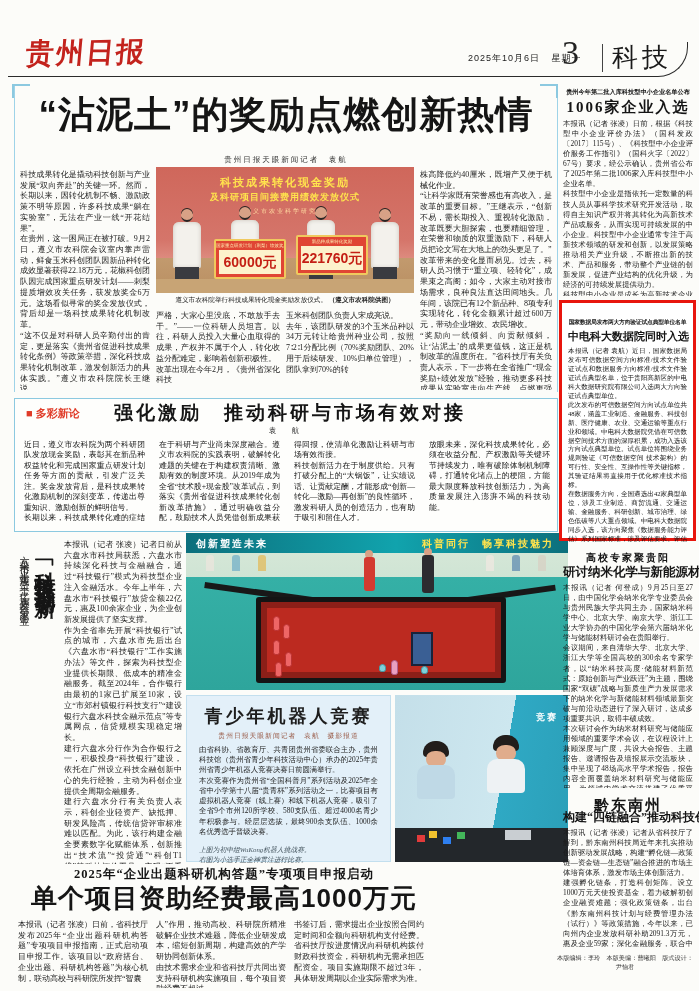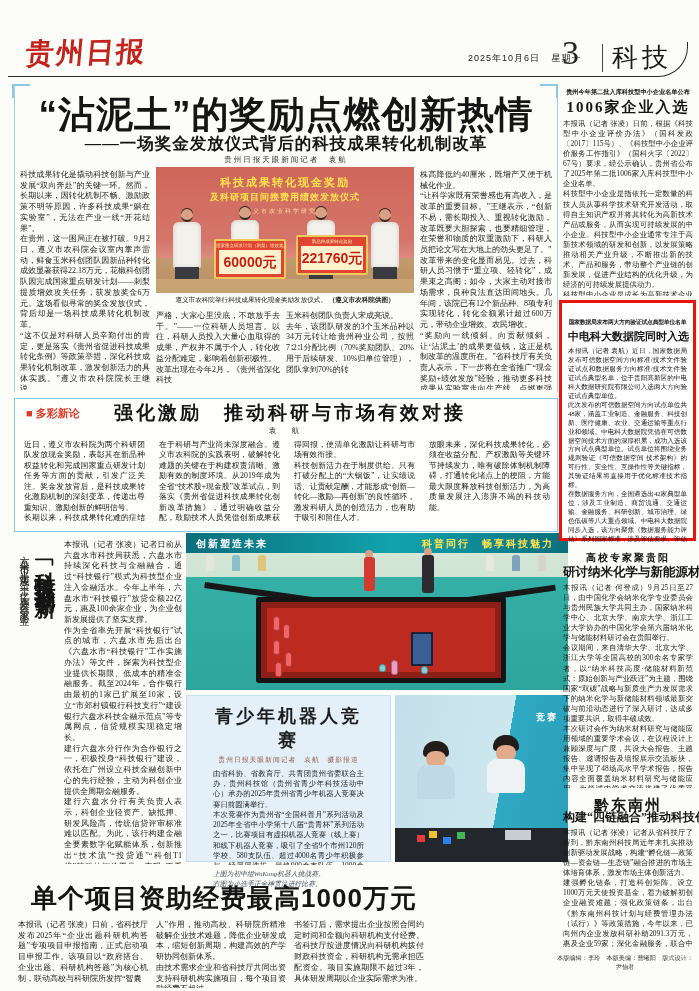--- a/index.html
+++ b/index.html
@@ -103,21 +103,21 @@
   .pin { position:absolute; width:7px; height:15px; border-radius:4px 4px 3px 3px; background:#e66; border:1px solid #b33; }
   .p2-robot { position:absolute; left:150px; top:30px; width:22px; height:34px; background:#3a5f94;
               border:2px solid #18233a; }
   .p2-rail { position:absolute; background:#181818; }
   .p2-person-red { position:absolute; left:178px; top:24px; width:11px; height:34px; background:#d33a30; border-radius:3px; }
   .p2-person-blk { position:absolute; left:236px; top:22px; width:12px; height:38px; background:#2c2c30; border-radius:3px; }
   .p2-head { position:absolute; width:8px; height:8px; border-radius:50%; background:#d8a186; }
 
   
   .robot-box { left:186px; top:695px; width:205px; height:167px; background:#e3f0f9;
-               border:1px solid #c3dfee; padding:8px 26px; }
+               border:1px solid #c3dfee; padding:8px 12px; }
   .robot-hl { font-size:18px; font-weight:900; letter-spacing:3px; text-align:center;
               font-family:"Liberation Sans",sans-serif; color:#1d1d1d; }
   .robot-by { font-size:6.8px; color:#9a5c49; text-align:center; margin:3px 0 4px; letter-spacing:1px; }
   .robot-p  { font-size:7.4px; line-height:1.38; text-align:justify; white-space:pre-line; color:#222;
               height:96px; overflow:hidden; }
   .robot-note { font-size:6.8px; font-style:italic; color:#45555f; margin-top:4px; line-height:1.4; white-space:pre-line; }
 
   
   .photo3 { left:395px; top:695px; width:173px; height:167px; overflow:hidden;
             background:linear-gradient(100deg,#c4dfe9 0%,#cde7ef 60%,#2fa9c4 60%,#2b9fb8 100%); }
@@ -171,21 +171,20 @@
   <div class="abs hdr-div"></div>
   <div class="abs hdr-sec">科技</div>
   <div class="abs hdr-rule"></div>
   <div class="abs hdr-arc"></div>
 
   <div class="abs lead-frame"></div>
   <div class="cb cb-tl"></div>
   <div class="cb cb-tr"></div>
 
   <div class="abs lead-hl sans center">“沾泥土”的奖励点燃创新热情</div>
-  <div class="abs lead-sub center">——一场奖金发放仪式背后的科技成果转化机制改革</div>
   <div class="abs lead-by center">贵州日报天眼新闻记者　袁航</div>
 
   <div class="abs lead-c1 jt body-s">科技成果转化是撬动科技创新与产业发展“双向奔赴”的关键一环。然而，长期以来，因转化机制不畅、激励政策不明等原因，许多科技成果“躺在实验室”，无法在产业一线“开花结果”。
 在贵州，这一困局正在被打破。9月2日，遵义市农科院会议室内掌声雷动，鲜食玉米科创团队因新品种转化成效显著获得22.18万元，花椒科创团队因完成国家重点研发计划——刺梨提质增效攻关任务，获发放奖金6万元。这场看似寻常的奖金发放仪式，背后却是一场科技成果转化机制改革。
 “这不仅是对科研人员辛勤付出的肯定，更是落实《贵州省促进科技成果转化条例》等政策举措，深化科技成果转化机制改革，激发创新活力的具体实践。”遵义市农科院院长王继说。
 2019年初，贵州提出支持科研院所改革发展，探索“技术股+现金股”组合式的激励机制试点。同年6月，遵义市农科院成为全省试点单位之一。作为全省科技体制改革的先行者，该院率先探索科技人员通过现金入股、技术入股、成果许可入股，或通过兼职创业、领办企业等方式参</div>
   <div class="abs lead-c3 jt body-s">株高降低约40厘米，既增产又便于机械化作业。
 “让科学家既有荣誉感也有高收入，是改革的重要目标。”王继表示，“创新不易，需长期投入、重视转化激励，改革既要大胆探索，也要精细管理，在荣誉和物质的双重激励下，科研人员把论文写在大地上的劲头更足了。”
 改革带来的变化显而易见。过去，科研人员习惯于“重立项、轻转化”，成果束之高阁；如今，大家主动对接市场需求，良种良法直达田间地头。几年间，该院已有12个新品种、8项专利实现转化，转化金额累计超过600万元，带动企业增效、农民增收。
 “奖励向一线倾斜、向贡献倾斜，让‘沾泥土’的成果更值钱，这正是机制改革的温度所在。”省科技厅有关负责人表示，下一步将在全省推广“现金奖励+绩效发放”经验，推动更多科技成果从实验室走向生产线，点燃更强创新热情。</div>
@@ -307,20 +306,21 @@
         <div class="tee" style="background:#eef2f4"></div>
     </div>
     <div class="p3-table"></div>
     <div class="blk" style="left:22px;bottom:20px;background:#e23b3b"></div>
     <div class="blk" style="left:34px;bottom:24px;background:#f0c12e"></div>
     <div class="blk" style="left:48px;bottom:18px;background:#2e7ff0"></div>
     <div class="blk" style="left:62px;bottom:23px;background:#43b65a"></div>
     <div class="blk" style="left:110px;bottom:22px;width:26px;height:10px;background:#c9ced2"></div>
   </div>
 
+  <div class="abs fund-kick center">2025年“企业出题科研机构答题”专项项目申报启动</div>
   <div class="abs fund-hl center">单个项目资助经费最高1000万元</div>
   <div class="abs fund-c jt body-s" style="left:18px">本报讯（记者 张凌）日前，省科技厅发布2025年“企业出题科研机构答题”专项项目申报指南，正式启动项目申报工作。该项目以“政府搭台、企业出题、科研机构答题”为核心机制，联动高校与科研院所发挥“智囊</div>
   <div class="abs fund-c jt body-s" style="left:156px">人”作用，推动高校、科研院所精准破解企业技术难题，降低企业研发成本，缩短创新周期，构建高效的产学研协同创新体系。
 由技术需求企业和省科技厅共同出资支持科研机构实施项目，每个项目资助经费不超过</div>
   <div class="abs fund-c jt body-s" style="left:294px">书签订后，需求提出企业按照合同约定时间和金额向科研机构支付经费。省科技厅按进度情况向科研机构拨付财政科技资金，科研机构无需承担匹配资金。项目实施期限不超过3年，具体研发周期以企业实际需求为准。</div>
 
   <div class="abs r-kick1 center nowrap">贵州今年第二批入库科技型中小企业名单公布</div>
   <div class="abs r-hl1 center">1006家企业入选</div>
   <div class="abs r-body1 jt body-xs">本报讯（记者 张凌）日前，根据《科技型中小企业评价办法》（国科发政〔2017〕115号）、《科技型中小企业评价服务工作指引》（国科火字〔2022〕67号）要求，经公示确认，贵州省公布了2025年第二批1006家入库科技型中小企业名单。
 科技型中小企业是指依托一定数量的科技人员从事科学技术研究开发活动，取得自主知识产权并将其转化为高新技术产品或服务，从而实现可持续发展的中小企业。科技型中小企业通常专注于高新技术领域的研发和创新，以发展策略推动相关产业升级，不断推出新的技术、产品和服务，带动整个产业链的创新发展，促进产业结构的优化升级，为经济的可持续发展提供动力。

